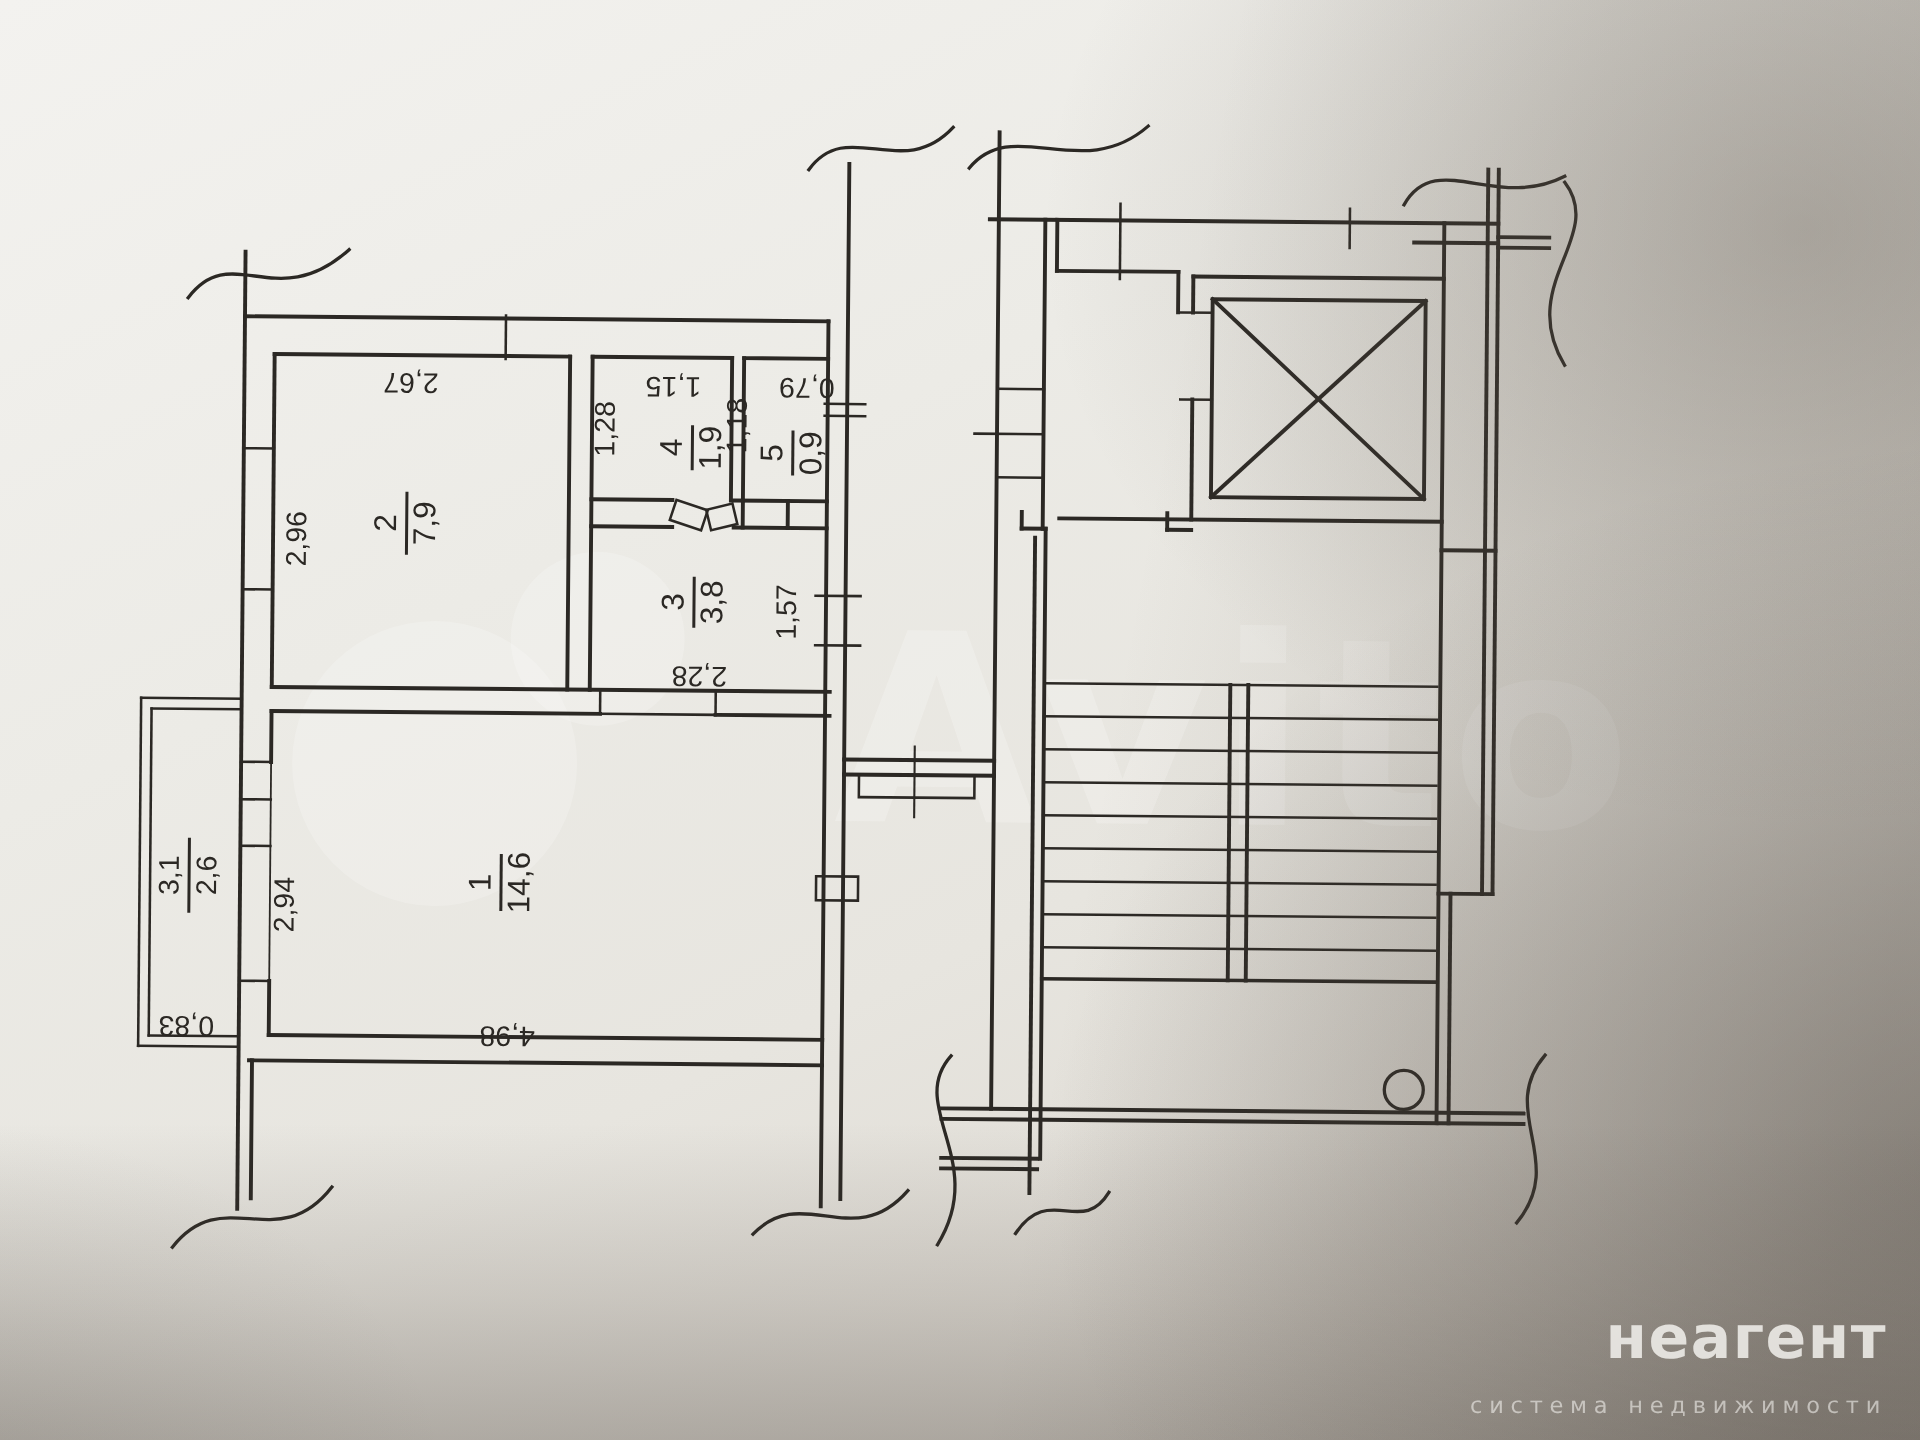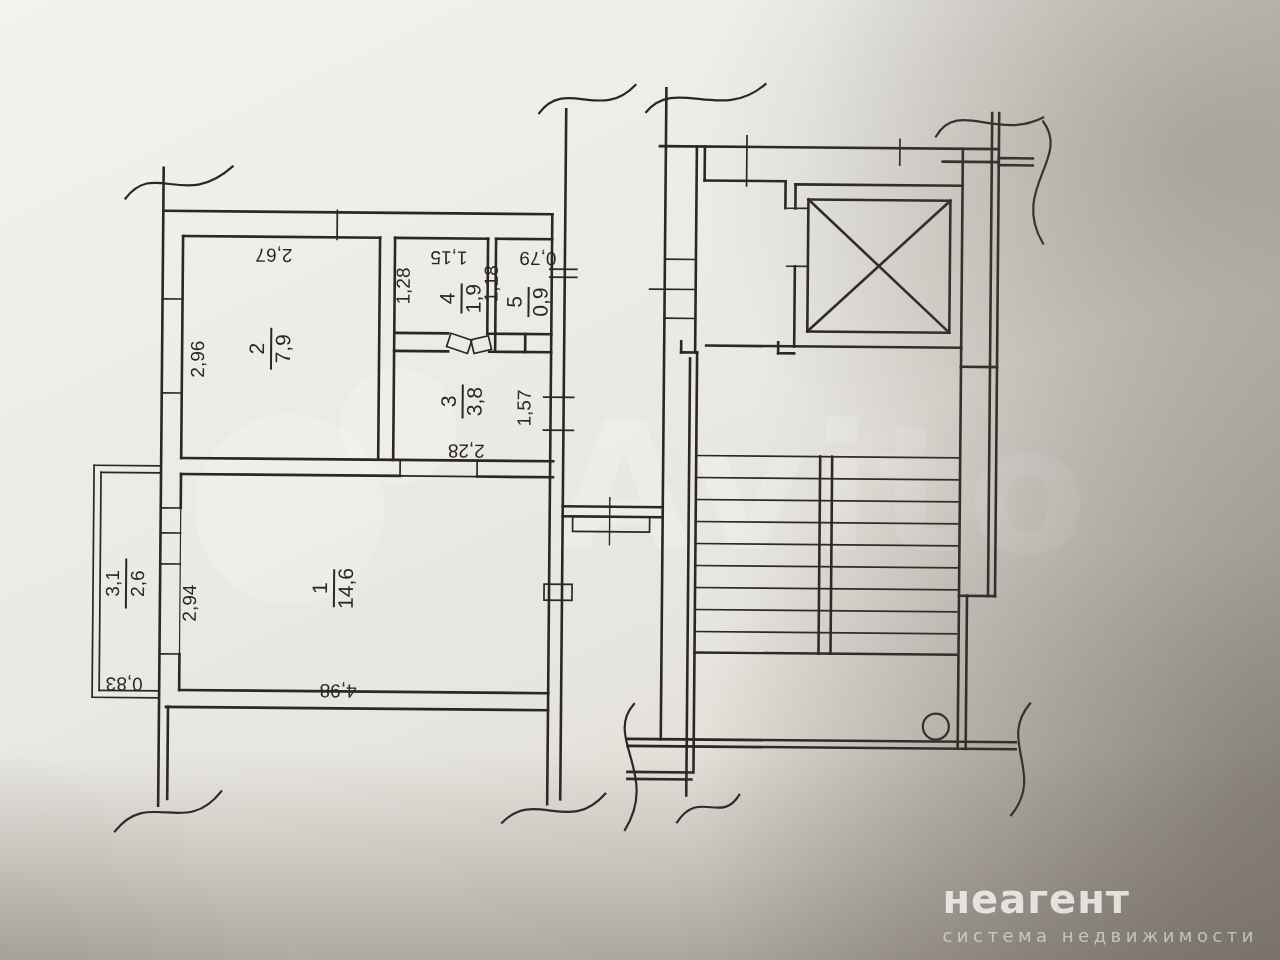--- a/index.html
+++ b/index.html
@@ -17,28 +17,28 @@
   #shadow-overlay{
     position:absolute;left:0;top:0;width:1280px;height:960px;pointer-events:none;
     background:
       radial-gradient(820px 640px at 94% 16%, rgba(86,77,67,0.30), rgba(86,77,67,0) 62%),
       radial-gradient(1000px 780px at 104% 82%, rgba(62,55,48,0.42), rgba(62,55,48,0) 63%),
       linear-gradient(to bottom, rgba(0,0,0,0) 78%, rgba(84,75,66,0.18) 90%, rgba(74,66,58,0.34) 100%),
       linear-gradient(100deg, rgba(0,0,0,0) 57%, rgba(92,83,72,0.14) 74%, rgba(82,73,63,0.26) 95%),
       radial-gradient(500px 360px at -4% 104%, rgba(80,72,64,0.16), rgba(80,72,64,0) 70%);
   }
   #brand{
-    position:absolute;right:22px;bottom:14px;text-align:left;pointer-events:none;
+    position:absolute;right:22px;bottom:14px;text-align:right;pointer-events:none;
   }
   #brand .name{
     color:rgba(246,245,242,0.82);font-size:40px;font-weight:bold;letter-spacing:1px;line-height:1;
     font-family:"DejaVu Sans", sans-serif;
   }
   #brand .tagline{
-    color:rgba(242,240,236,0.60);font-size:18px;letter-spacing:4.5px;margin-top:6px;
+    color:rgba(242,240,236,0.60);font-size:15px;letter-spacing:4.5px;margin-top:16px;
     font-family:"DejaVu Sans", sans-serif;
   }
   .wm{fill:#ffffff;}
 </style>
 </head>
 <body>
 
 <svg id="plan-svg" viewBox="0 0 1280 960">
   <g transform="rotate(0.5 640 480)">
 

